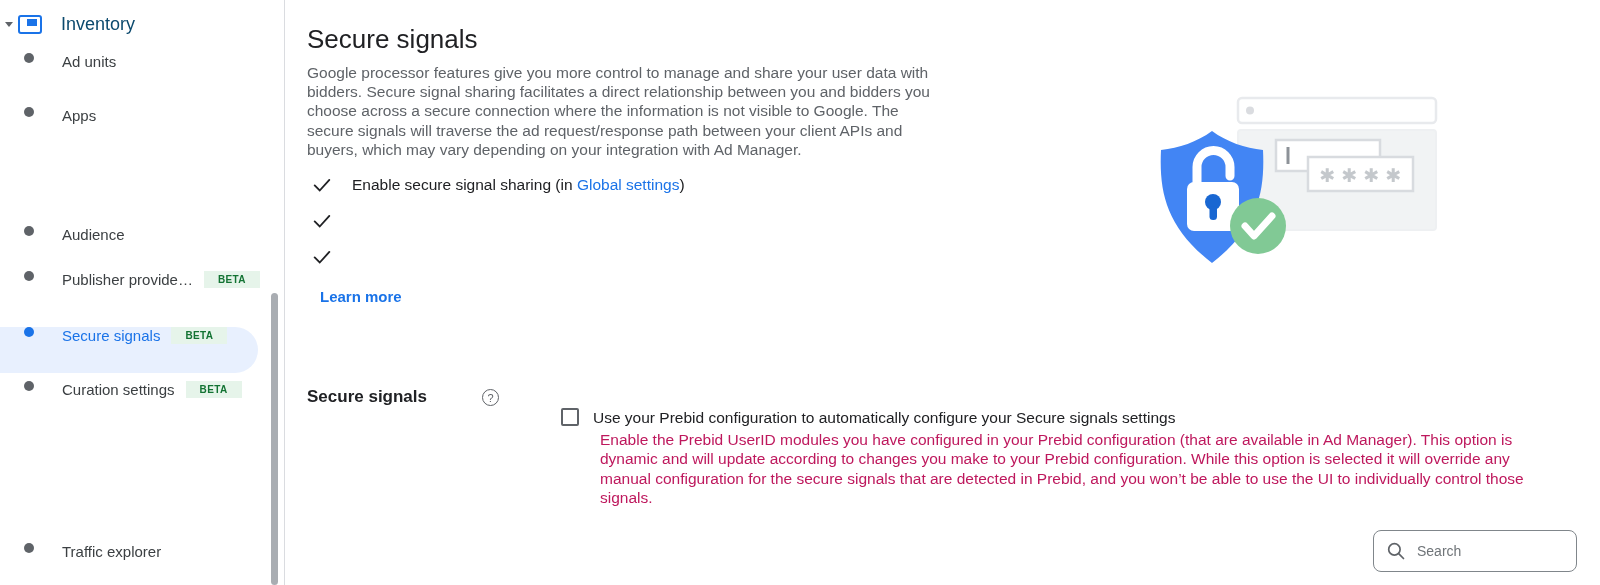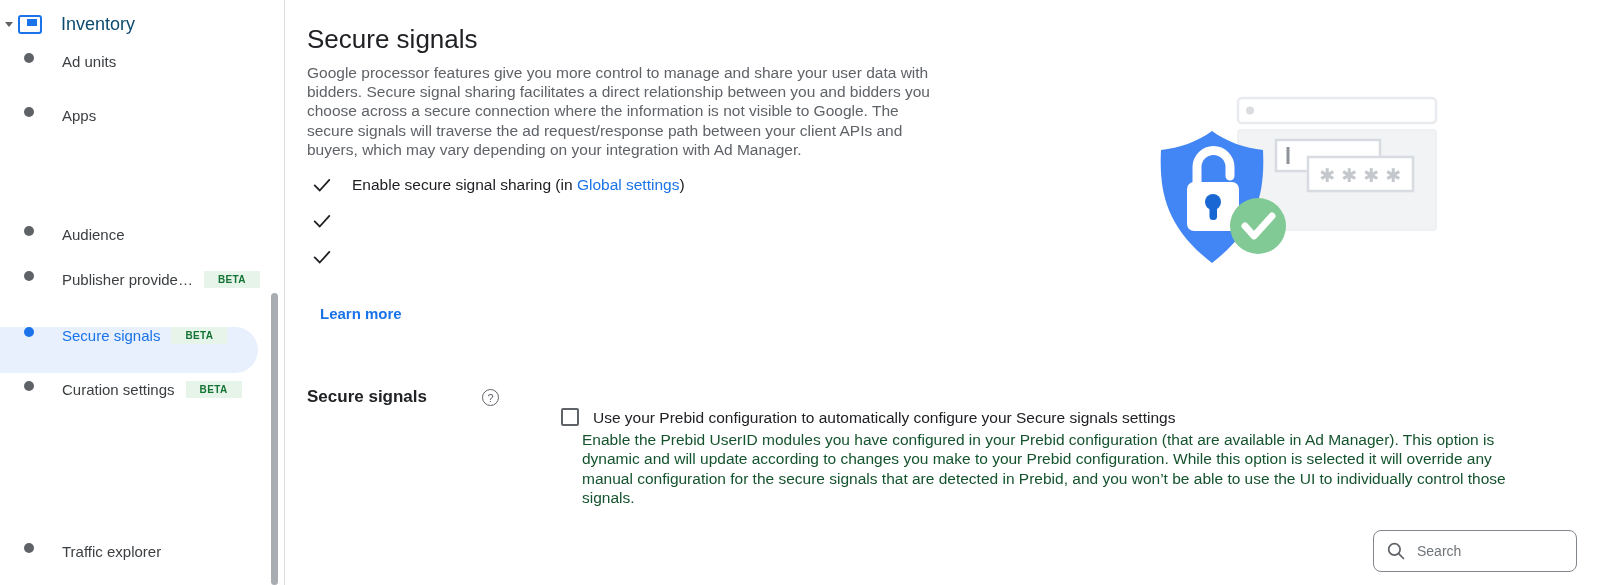--- a/index.html
+++ b/index.html
@@ -39,35 +39,35 @@
   .page-title { position:absolute; left:307px; top:24px; font-size:26px;
                 font-weight:400; color:#202124; }
   .page-desc { position:absolute; left:307px; top:63px; width:628px;
                font-size:15.5px; line-height:19.2px; color:#5f6368; }
   .check-row { position:absolute; left:311px; height:24px;
                display:flex; align-items:center; }
   .check-icon { width:22px; height:22px; margin-right:19px; flex:none; }
   .check-text { font-size:15.5px; color:#202124; white-space:nowrap; }
   .link-blue { color:#1a73e8; cursor:pointer; }
   .link-purple { color:#8430ce; text-decoration:underline; cursor:pointer; }
-  .learn-more { position:absolute; left:320px; top:305px; font-size:15px;
+  .learn-more { position:absolute; left:320px; top:288px; font-size:15px;
                 font-weight:bold; color:#1a73e8; cursor:pointer; }
   .section-heading { position:absolute; left:307px; top:387px; font-size:17px;
                      font-weight:bold; color:#202124; }
   .help-icon { position:absolute; left:482px; top:389px; width:17px; height:17px;
                border:1.5px solid #5f6368; border-radius:50%; display:flex;
                align-items:center; justify-content:center; font-size:11px;
                color:#5f6368; cursor:pointer; }
   .checkbox { position:absolute; left:561px; top:408px; width:18px; height:18px;
               border:2px solid #5f6368; border-radius:2px; background:#fff;
               cursor:pointer; }
   .cb-label { position:absolute; left:593px; top:409px; font-size:15.5px;
               color:#202124; white-space:nowrap; cursor:pointer; }
-  .cb-desc { position:absolute; left:582px; top:430px; width:947px;
-             font-size:15.5px; line-height:19.3px; color:#14532d; }
+  .cb-desc { position:absolute; left:600px; top:430px; width:947px;
+             font-size:15.5px; line-height:19.3px; color:#be185d; }
 
   
   .searchbox { position:absolute; left:1373px; top:530px; width:204px; height:42px;
                border:1px solid #80868b; border-radius:8px; background:#fff;
                display:flex; align-items:center; padding:15px 12px; }
   .searchbox svg { flex:none; }
   .searchbox input { border:none; outline:none; width:100%; margin-left:11px;
                      font-size:14px; color:#202124;
                      font-family:"Liberation Sans", sans-serif; }
   .searchbox input::placeholder { color:#6f7478; }

